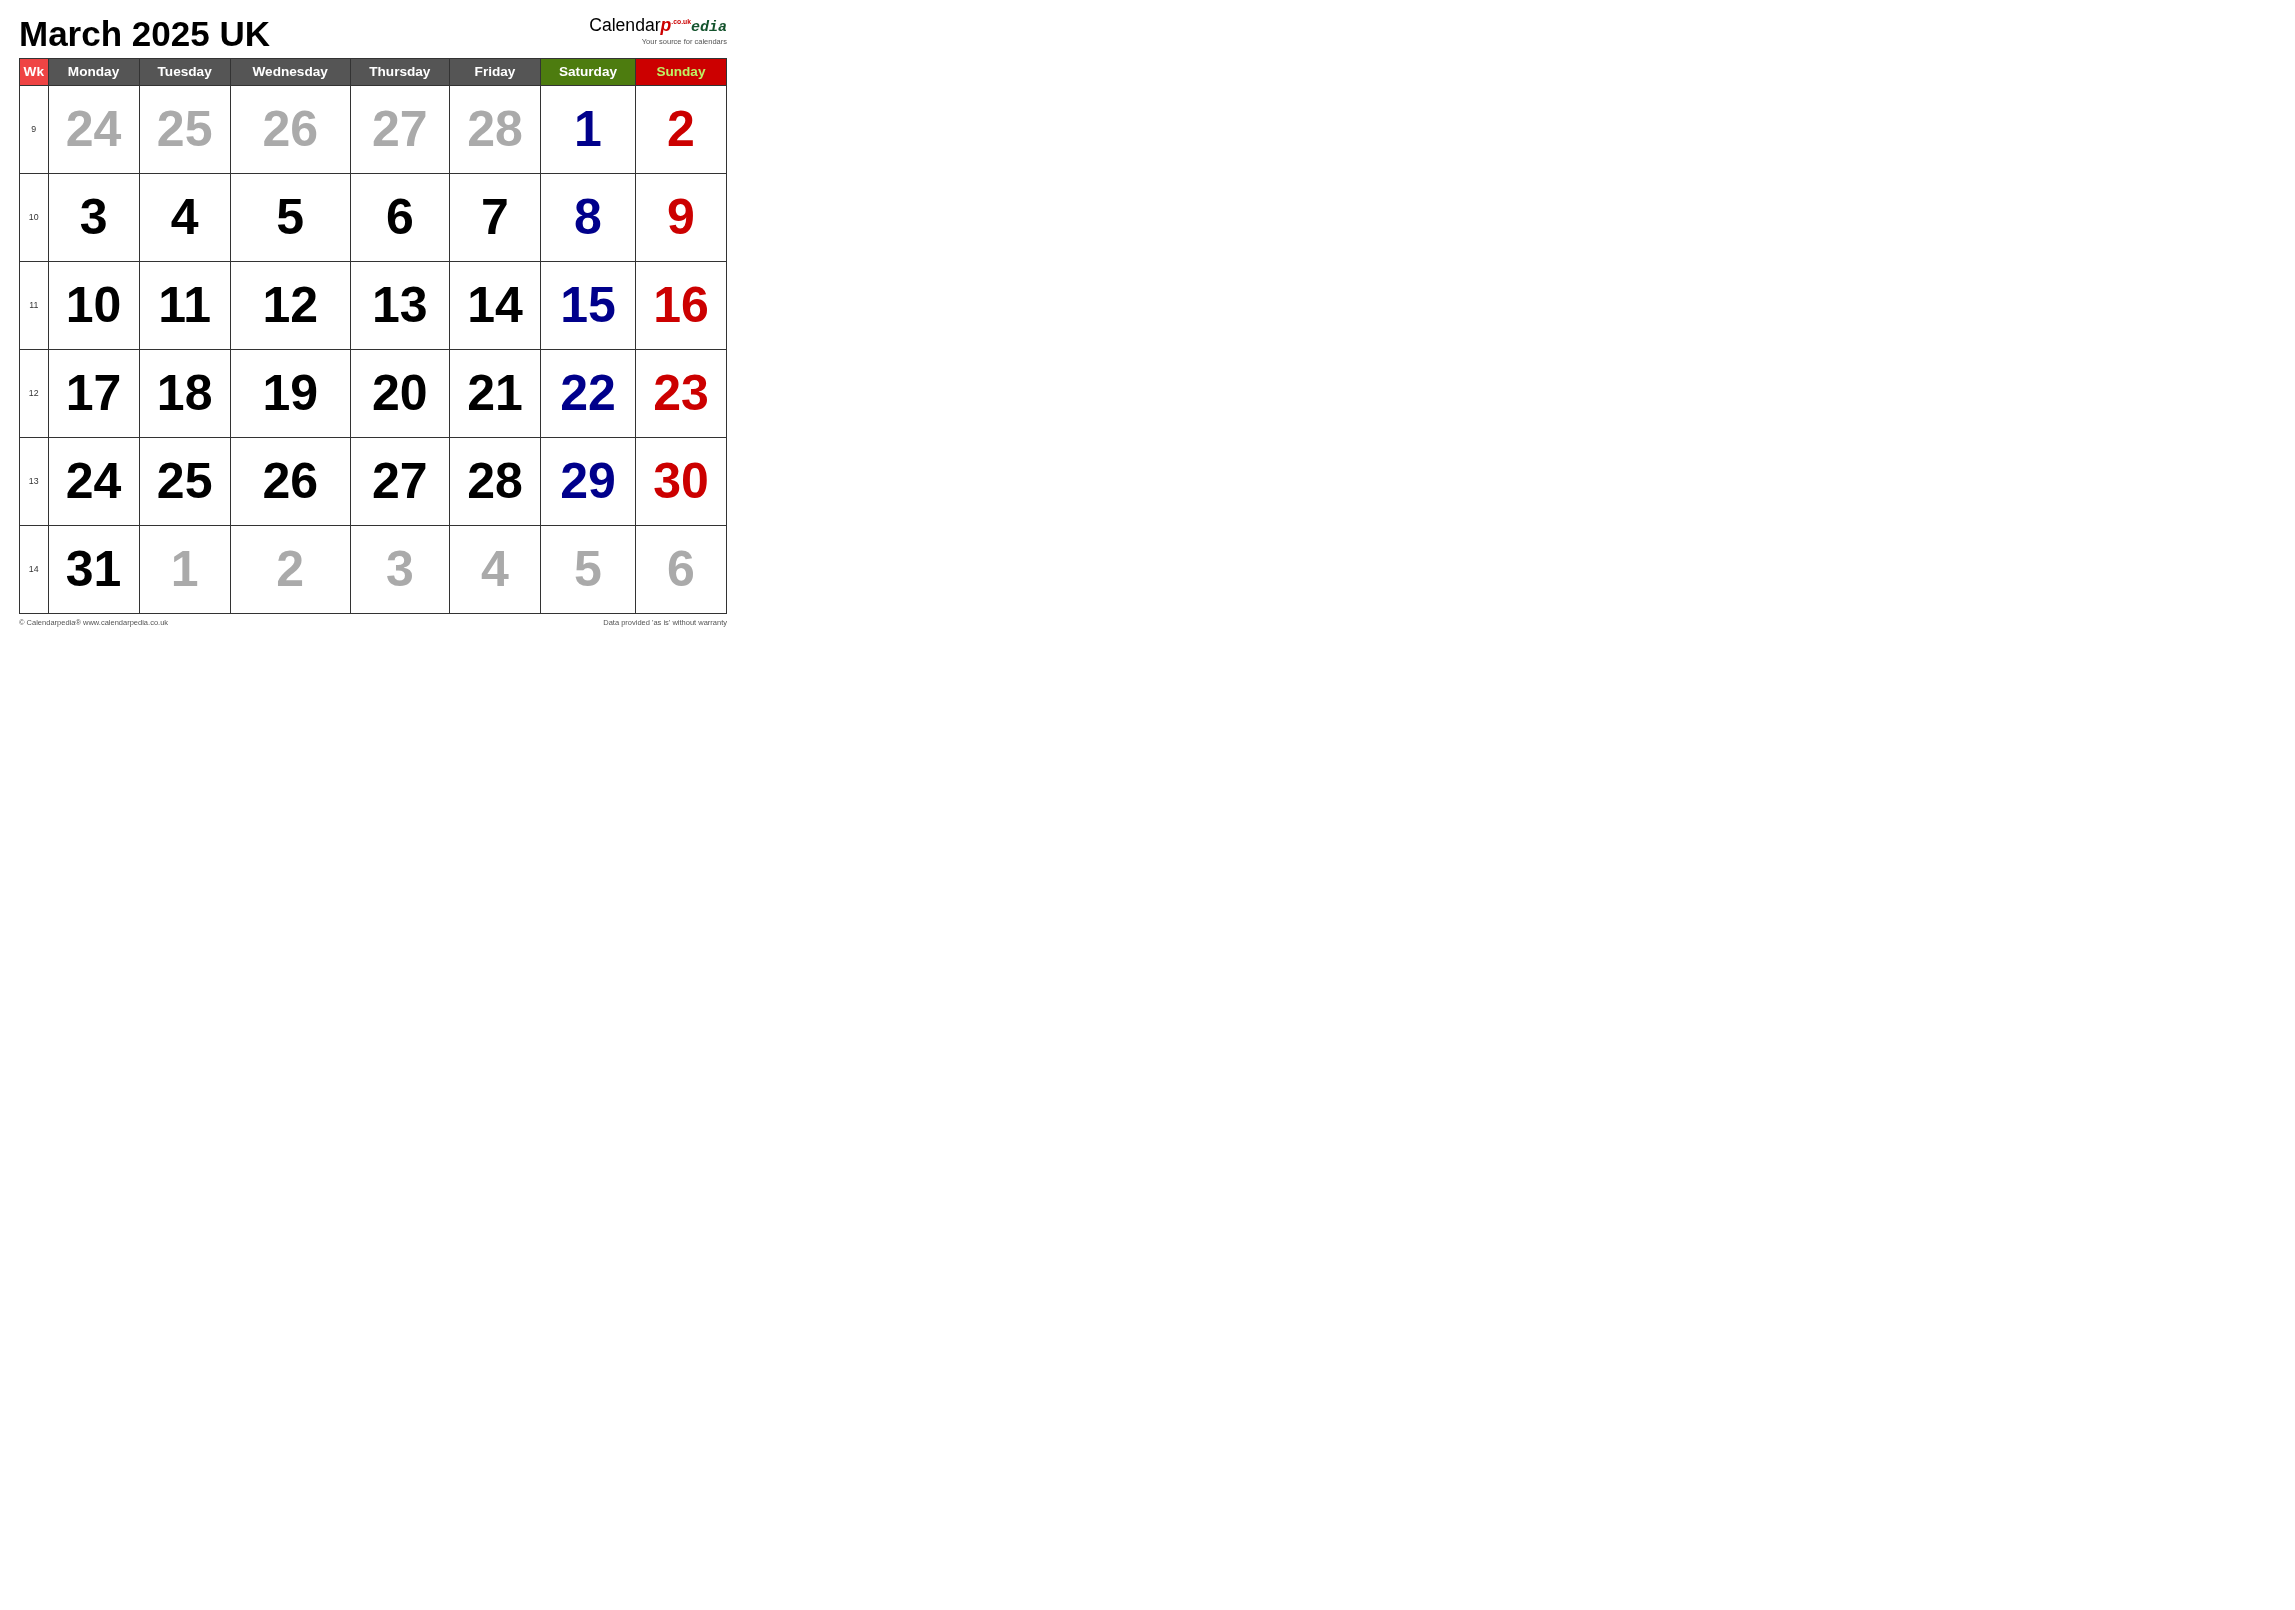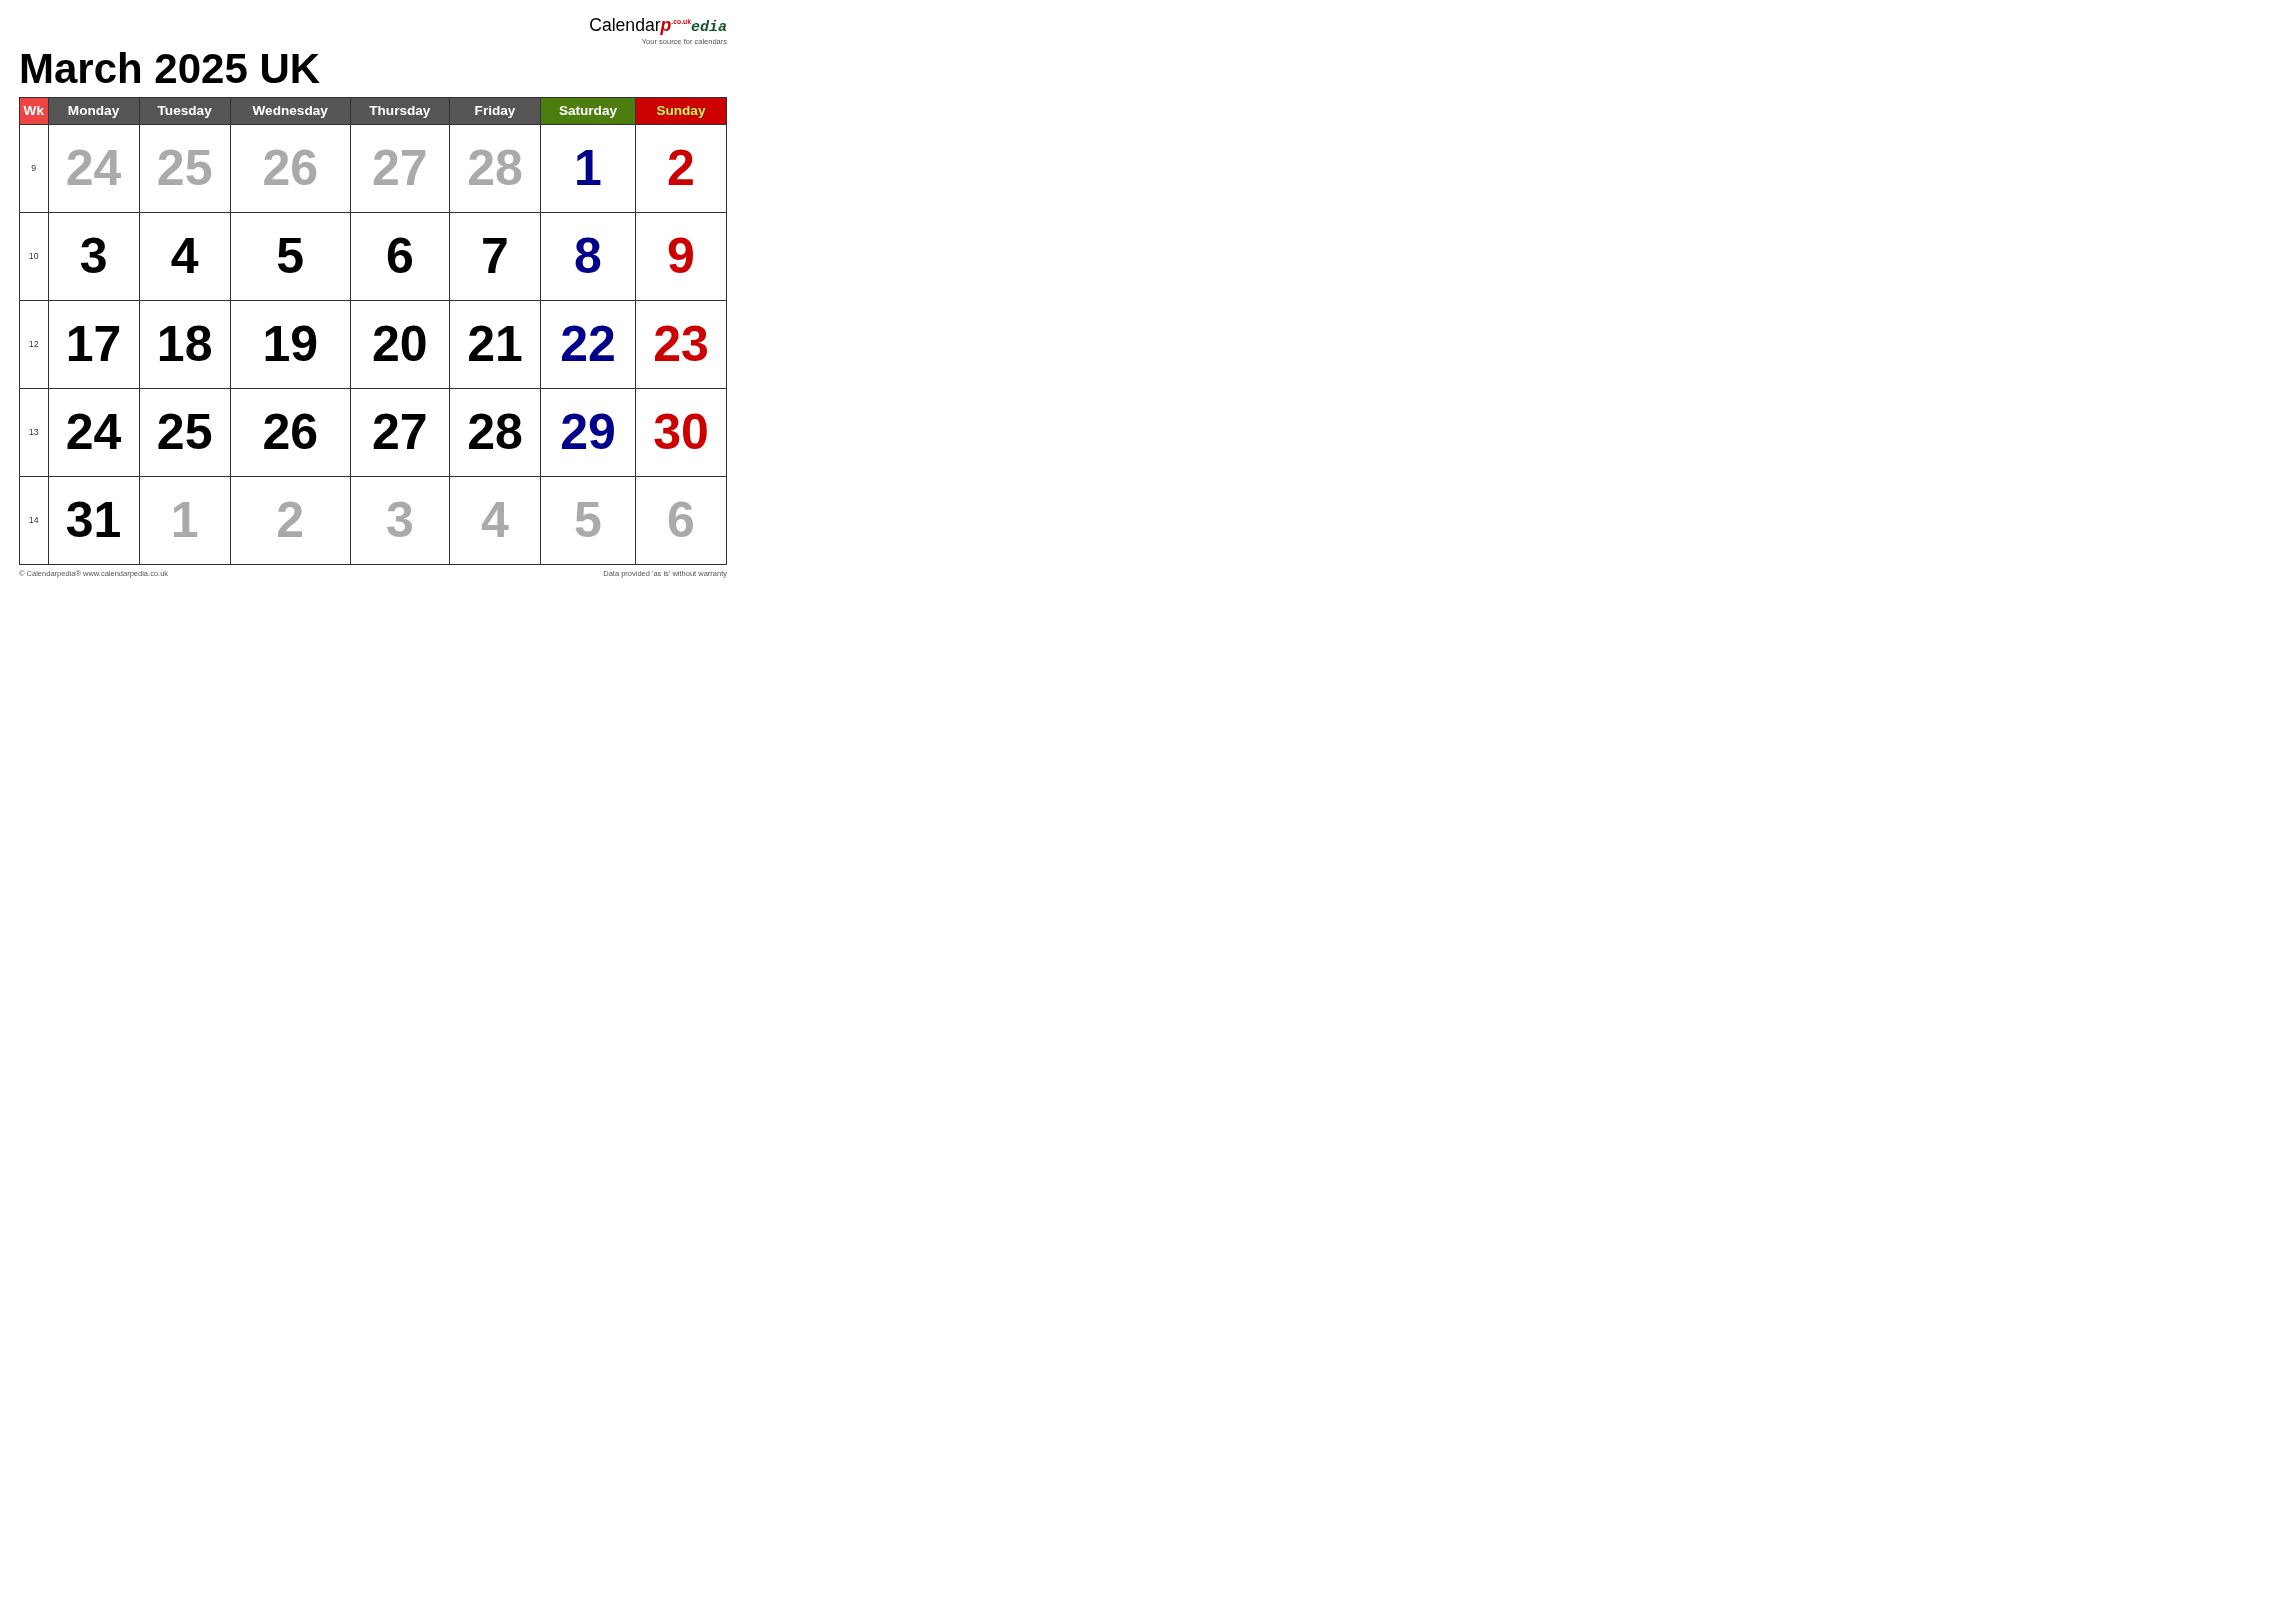--- a/index.html
+++ b/index.html
@@ -11,25 +11,24 @@
     }
 
     .page-header {
       display: flex;
       justify-content: space-between;
       align-items: flex-start;
       margin-bottom: 6.8px;
     }
 
     .calendar-title {
-      font-size: 42px;
+      font-size: 35px;
       font-weight: bold;
       color: #000;
       line-height: 1;
-      margin-top: 32px;
     }
 
     .logo-area {
       display: flex;
       flex-direction: column;
       align-items: flex-end;
       font-size: 7.5px;
       color: #555;
     }
 
@@ -156,20 +155,30 @@
         <td class="wk-cell">10</td>
         <td class="day-cell weekday">3</td>
         <td class="day-cell weekday">4</td>
         <td class="day-cell weekday">5</td>
         <td class="day-cell weekday">6</td>
         <td class="day-cell weekday">7</td>
         <td class="day-cell saturday">8</td>
         <td class="day-cell sunday">9</td>
       </tr>
       <tr>
+        <td class="wk-cell">11</td>
+        <td class="day-cell weekday">10</td>
+        <td class="day-cell weekday">11</td>
+        <td class="day-cell weekday">12</td>
+        <td class="day-cell weekday">13</td>
+        <td class="day-cell weekday">14</td>
+        <td class="day-cell saturday">15</td>
+        <td class="day-cell sunday">16</td>
+      </tr>
+      <tr>
         <td class="wk-cell">12</td>
         <td class="day-cell weekday">17</td>
         <td class="day-cell weekday">18</td>
         <td class="day-cell weekday">19</td>
         <td class="day-cell weekday">20</td>
         <td class="day-cell weekday">21</td>
         <td class="day-cell saturday">22</td>
         <td class="day-cell sunday">23</td>
       </tr>
       <tr>

